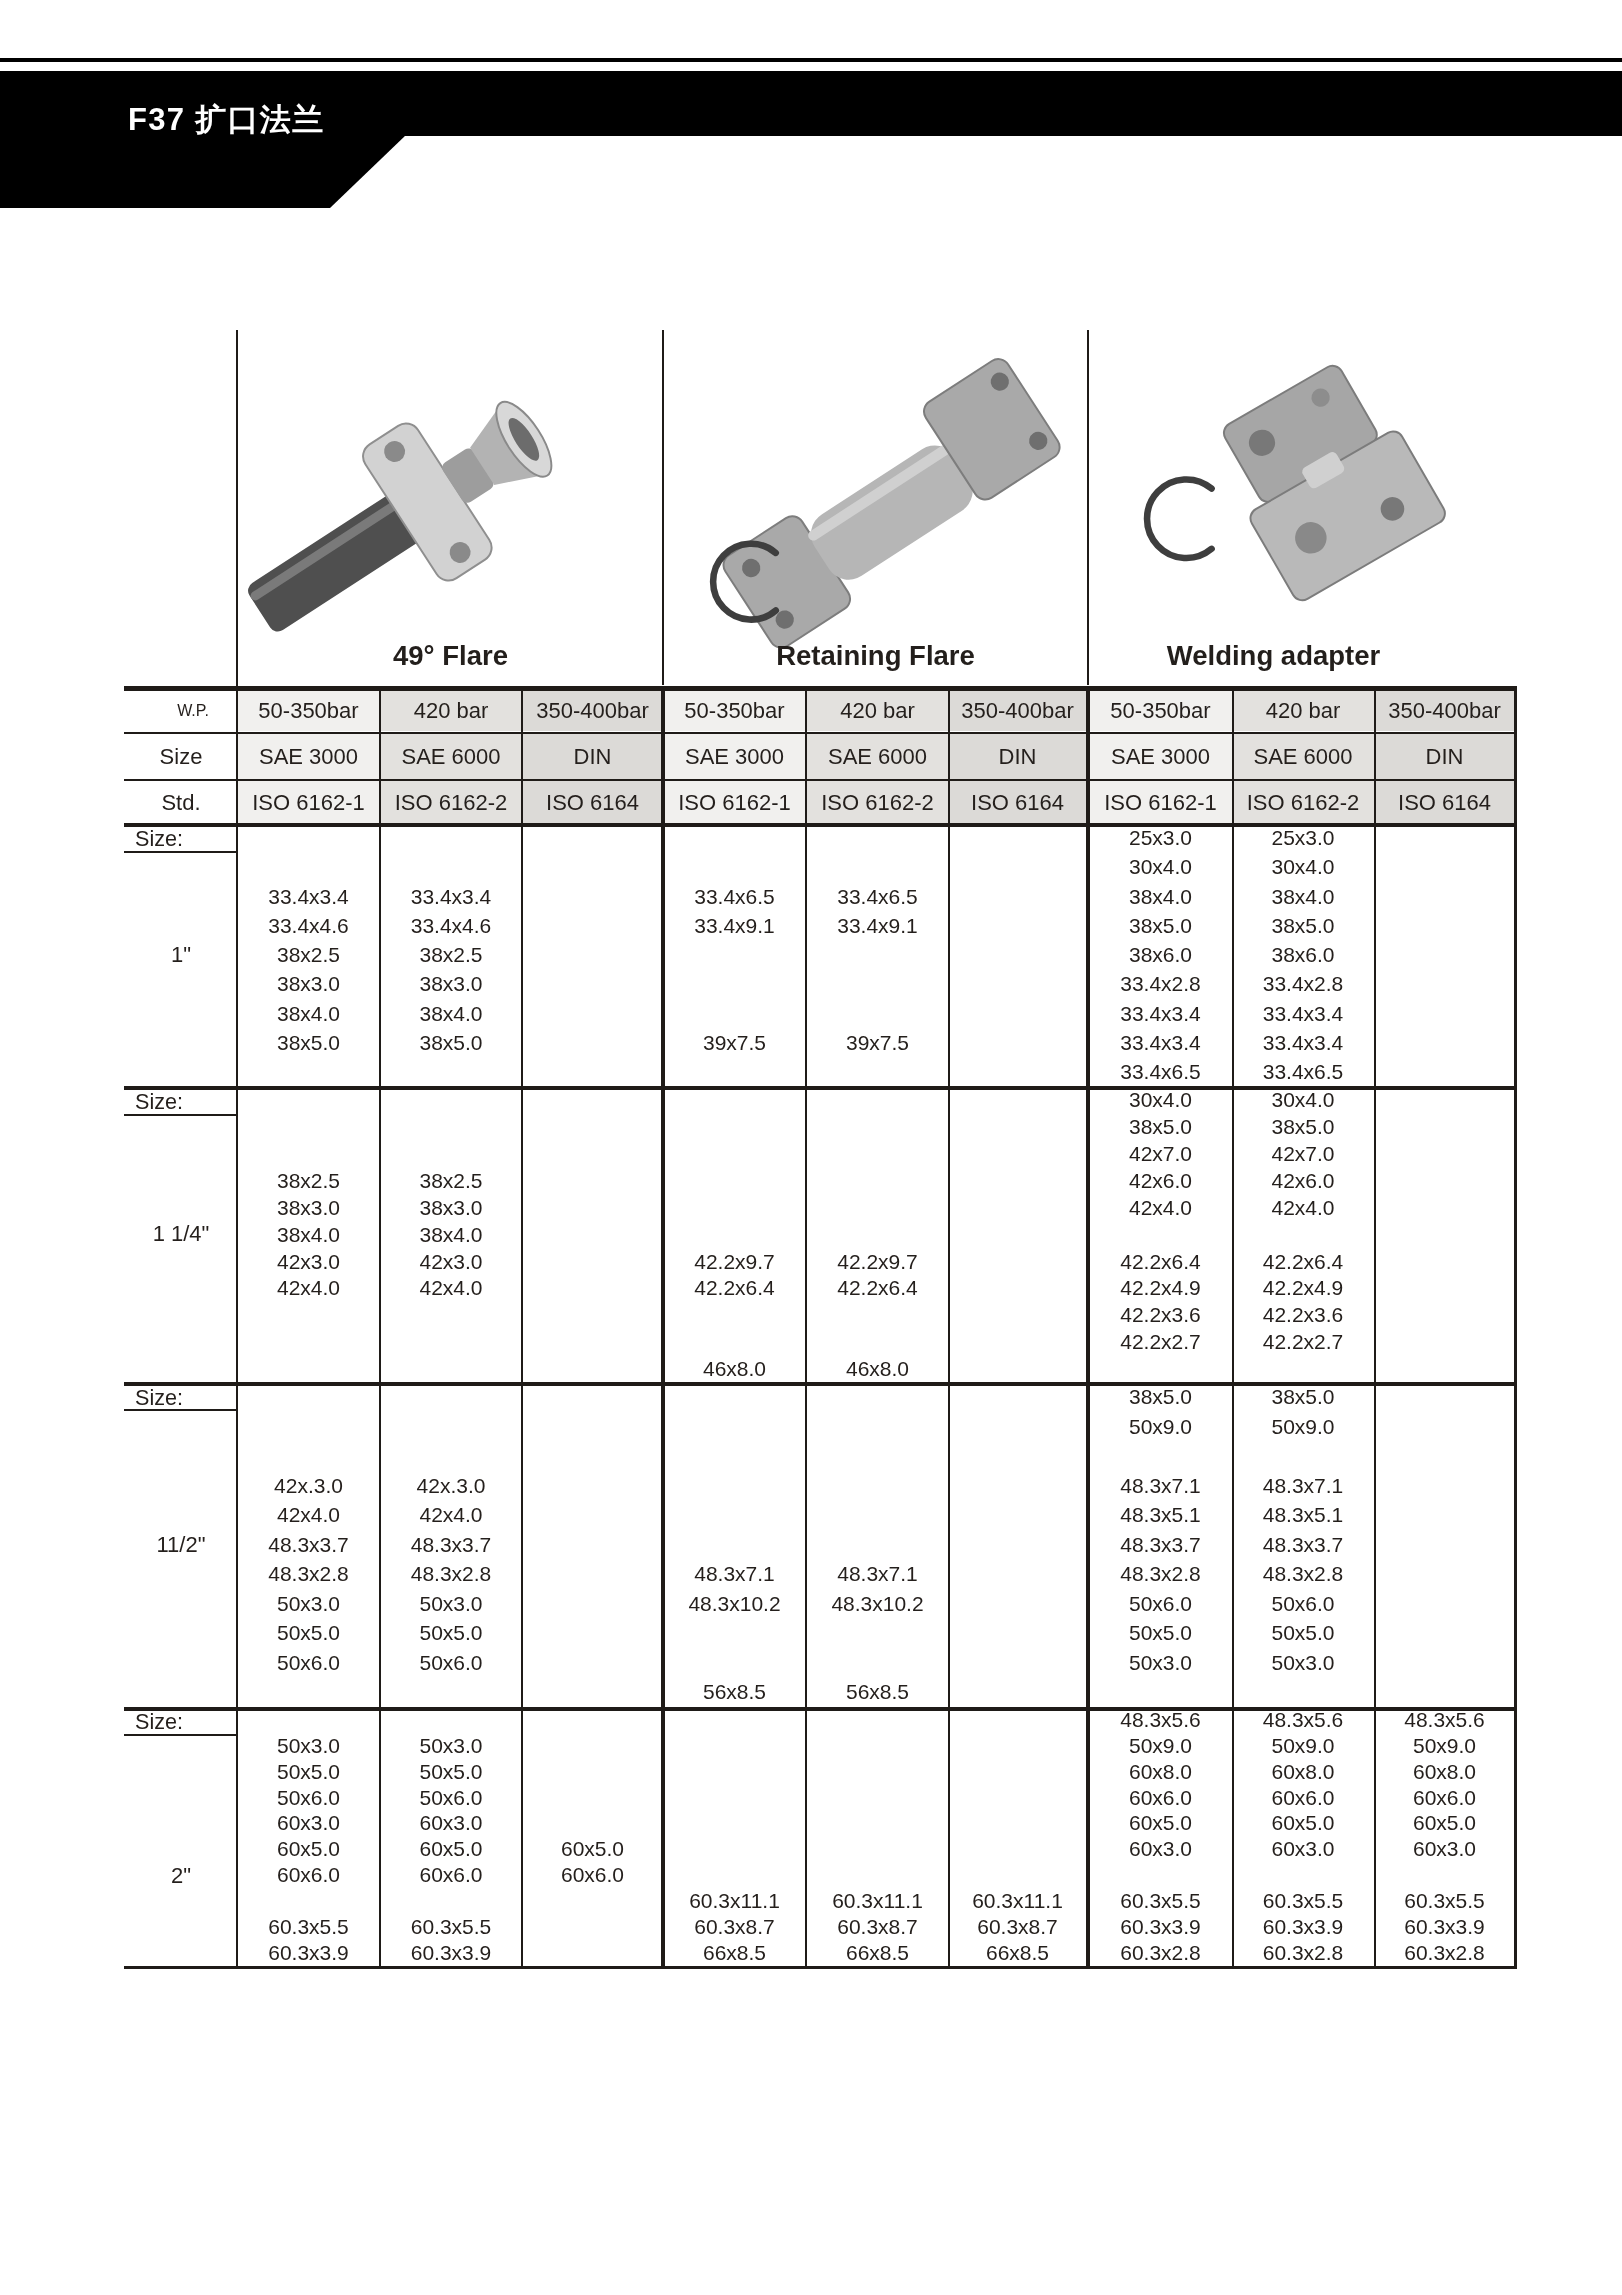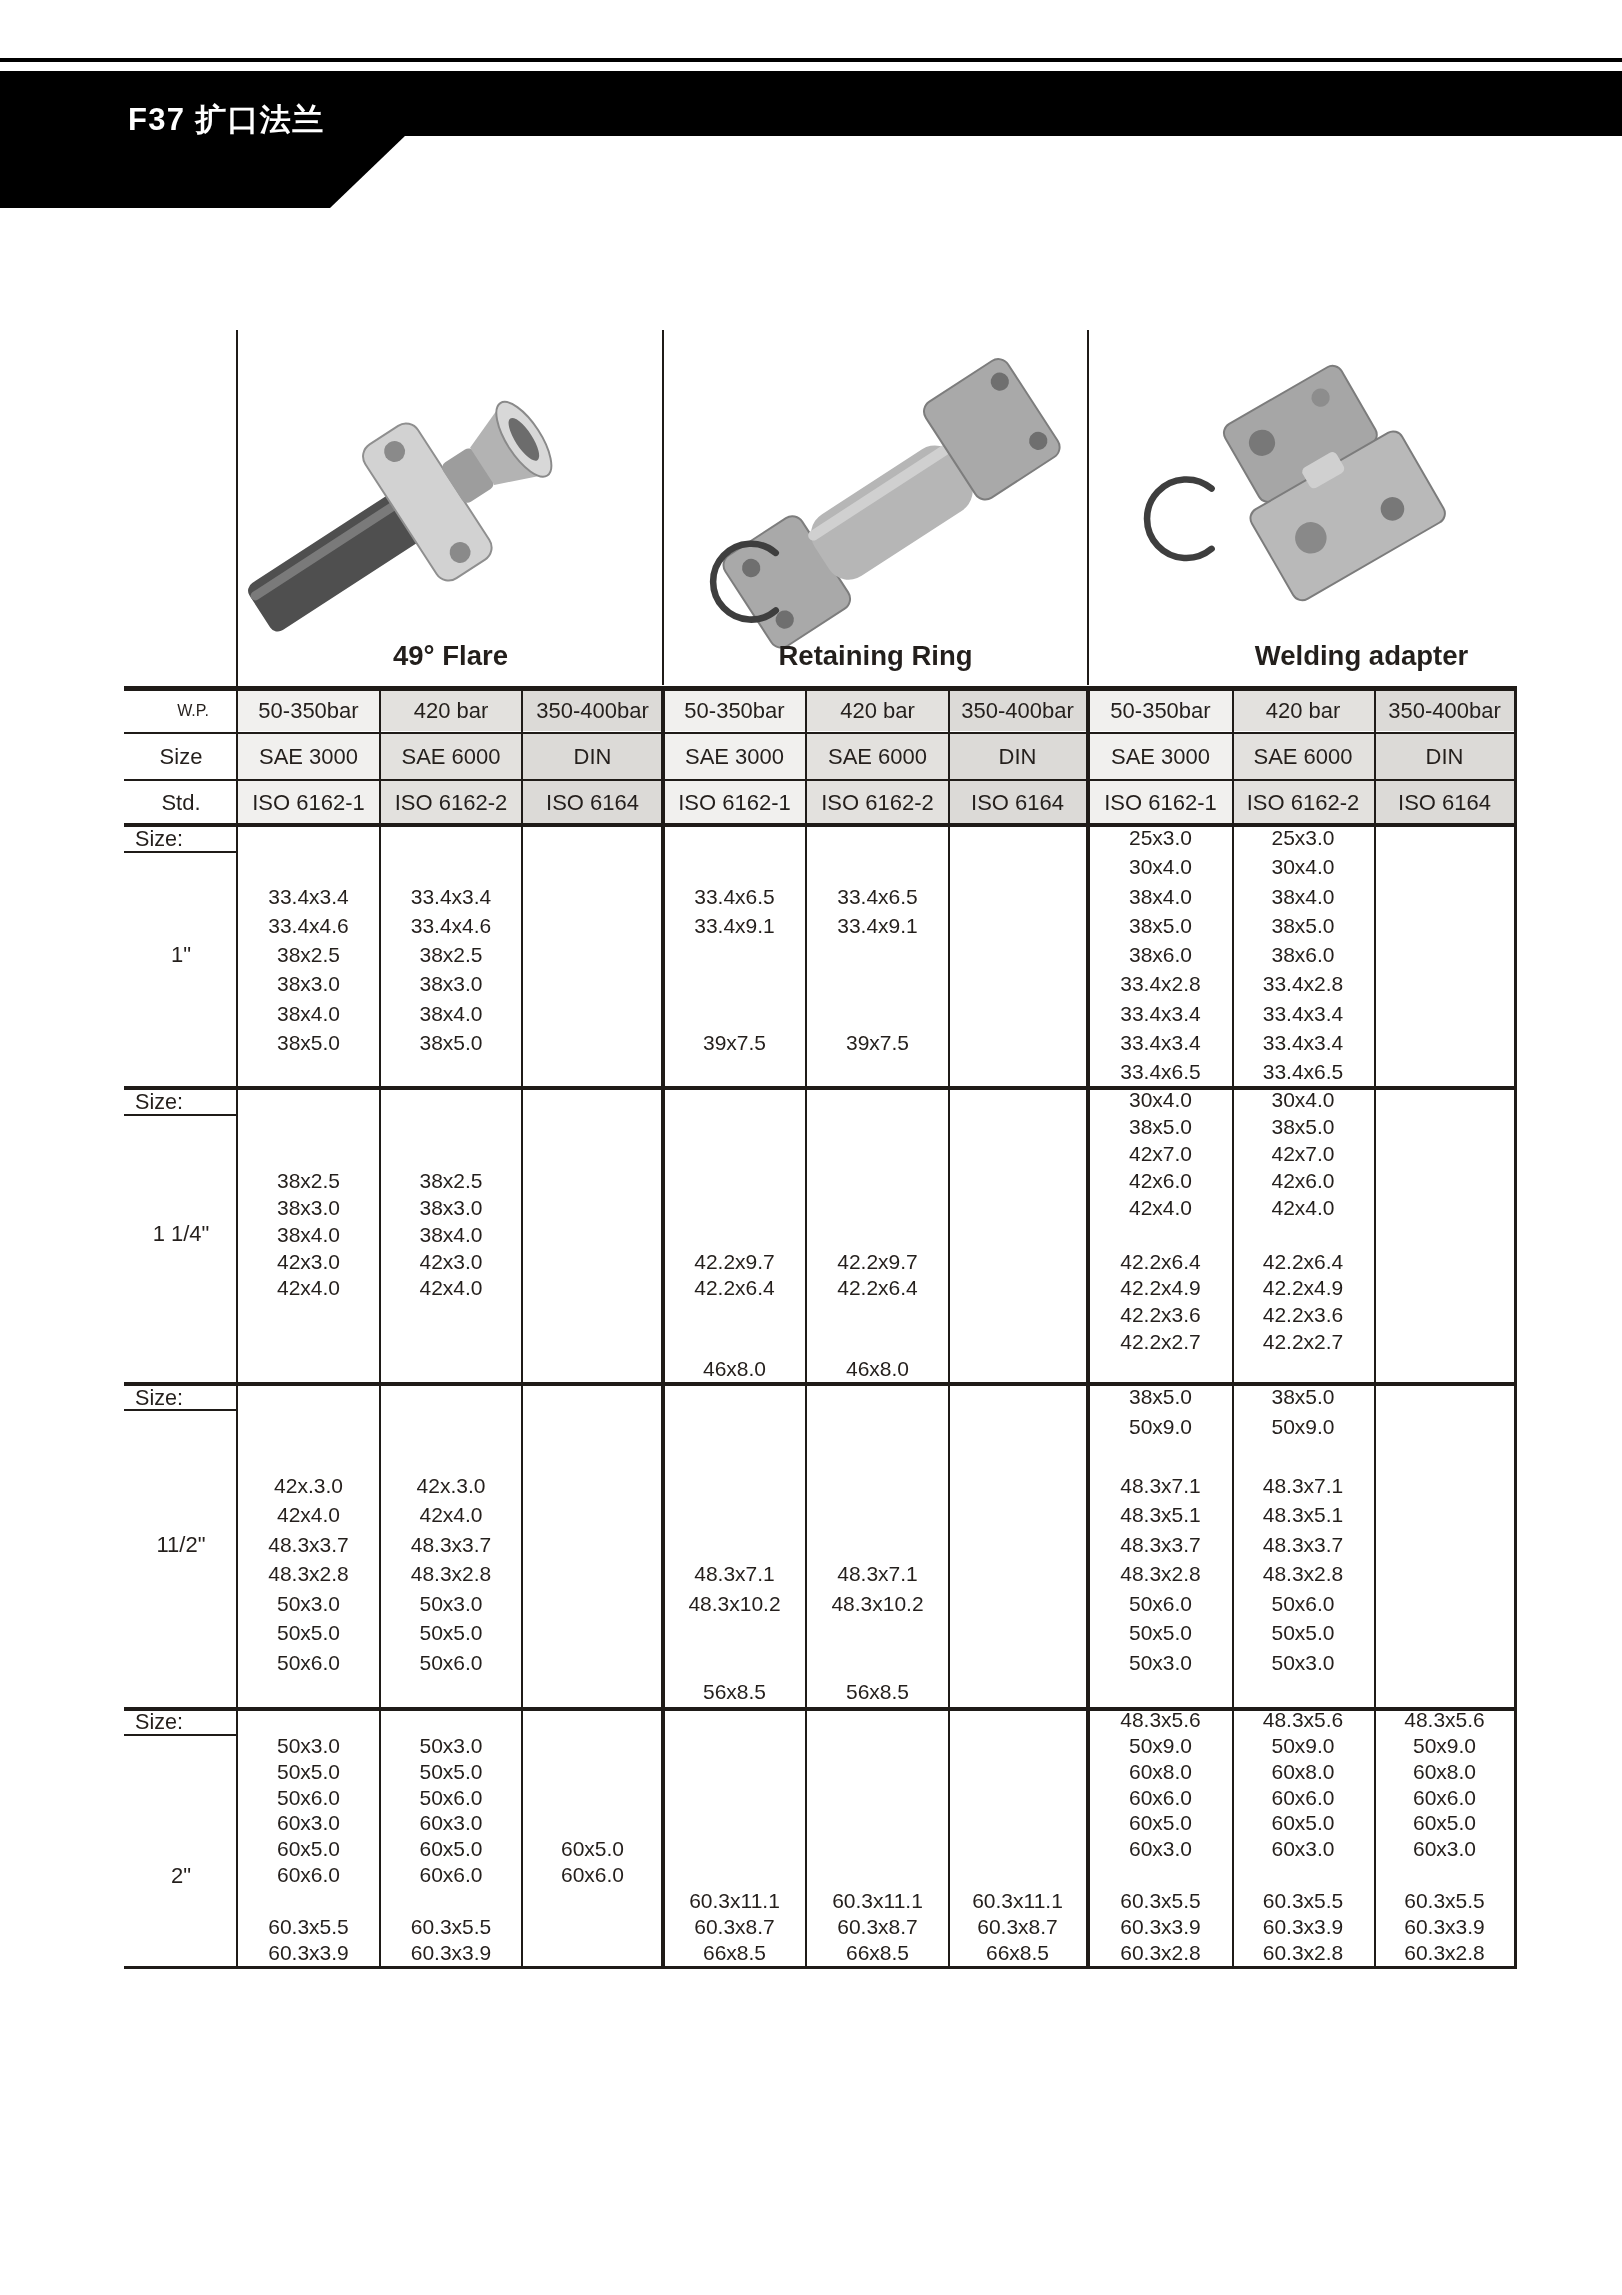--- a/index.html
+++ b/index.html
@@ -64,22 +64,22 @@
       <circle cx="382" cy="130" r="14" fill="#8d8d8d"></circle>
       <rect x="195" y="228" width="265" height="158" rx="16" fill="#b9b9b9" stroke="#7c7c7c" stroke-width="3"></rect>
       <circle cx="262" cy="308" r="24" fill="#898989"></circle>
       <circle cx="392" cy="332" r="18" fill="#787878"></circle>
       <rect x="300" y="210" width="60" height="36" rx="8" fill="#d0d0d0"></rect>
     </g>
     <path d="M 152 242 A 60 60 0 1 0 152 334" fill="none" stroke="#3e3e3e" stroke-width="10" stroke-linecap="round"></path>
   </svg>
 
   <div class="gtitle" style="left:238px;width:425px;">49° Flare</div>
-  <div class="gtitle" style="left:663px;width:425px;">Retaining Ring</div>
-  <div class="gtitle" style="left:1148px;width:427px;">Welding adapter</div>
+  <div class="gtitle" style="left:663px;width:425px;">Retaining Flare</div>
+  <div class="gtitle" style="left:1060px;width:427px;">Welding adapter</div>
 
   <div id="table"></div>
 <div class="line" style="left: 236px; top: 330px; width: 2px; height: 1638px;"></div>
     <div class="line" style="left: 662px; top: 330px; width: 2px; height: 355px;"></div>
     <div class="line" style="left: 661px; top: 686px; width: 3.9px; height: 1283px;"></div>
     <div class="line" style="left: 1087px; top: 330px; width: 2px; height: 355px;"></div>
     <div class="line" style="left: 1086px; top: 686px; width: 3.9px; height: 1283px;"></div>
     <div class="line" style="left: 379px; top: 686px; width: 2px; height: 1283px;"></div>
     <div class="line" style="left: 521px; top: 686px; width: 2px; height: 1283px;"></div>
     <div class="line" style="left: 805px; top: 686px; width: 2px; height: 1283px;"></div>

